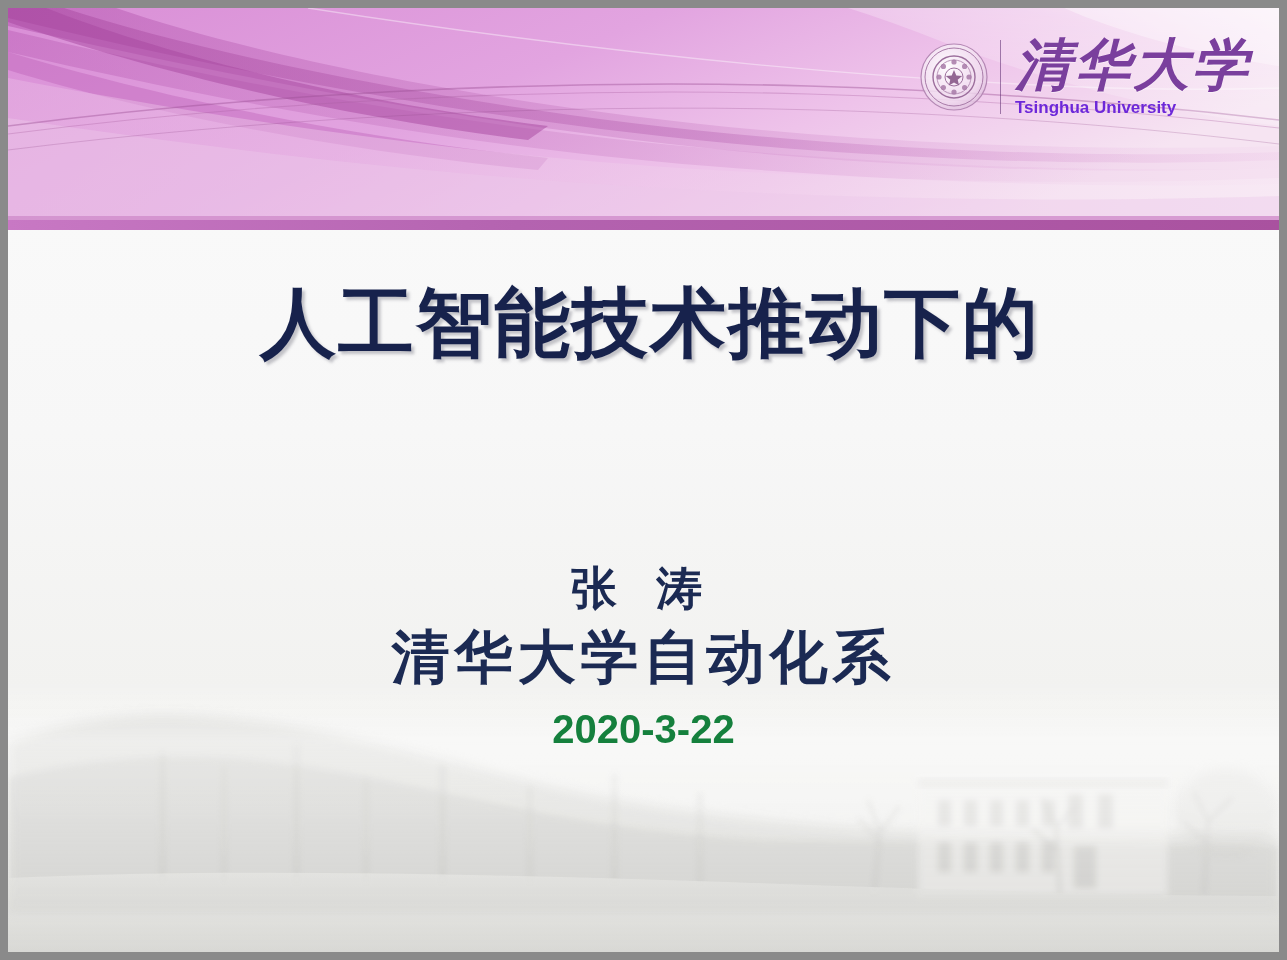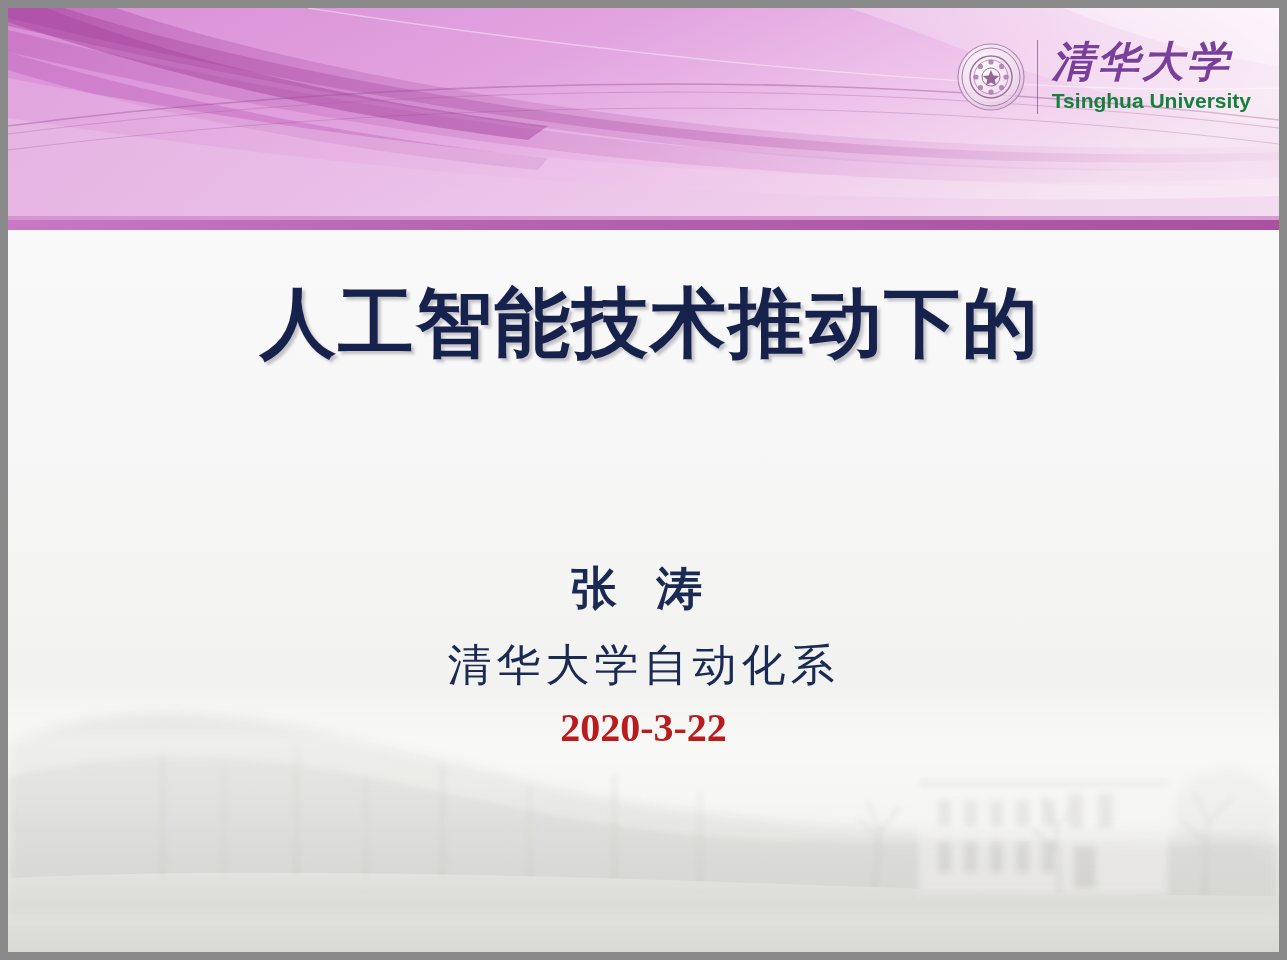--- a/index.html
+++ b/index.html
@@ -73,36 +73,36 @@
   }
 
   .logo-words {
     display: flex;
     flex-direction: column;
     align-items: flex-start;
     justify-content: center;
   }
   .logo-cn {
     font-family: "DejaVu Serif", "Liberation Serif", serif;
-    font-size: 42px;
+    font-size: 56px;
     font-weight: 700;
     line-height: 1;
     letter-spacing: 3px;
     color: #7a3f9d;
     font-style: italic;
     text-shadow: 0 1px 0 rgba(255,255,255,0.45);
     white-space: nowrap;
   }
   .logo-en {
     margin-top: 6px;
     font-family: "Liberation Sans", sans-serif;
-    font-size: 21px;
+    font-size: 17px;
     font-weight: 700;
     letter-spacing: 0px;
-    color: #15803d;
+    color: #6d28d9;
     white-space: nowrap;
   }
 
   
   .title-block {
     position: absolute;
     left: 0;
     right: 0;
     top: 272px;
     text-align: center;
@@ -130,35 +130,35 @@
   .meta-author {
     font-family: Liberation Serif, serif;
     font-size: 46px;
     font-weight: 700;
     color: #1b2a53;
     letter-spacing: 14px;
     line-height: 1.28;
     white-space: nowrap;
   }
   .meta-affiliation {
-    margin-top: 18px;
+    margin-top: 2px;
     font-family: "DejaVu Serif", "Liberation Serif", serif;
-    font-size: 44px;
-    font-weight: 400;
+    font-size: 58px;
+    font-weight: 700;
     color: #1b2a53;
     letter-spacing: 5px;
     line-height: 1.25;
     white-space: nowrap;
   }
   .meta-date {
     margin-top: 12px;
-    font-family: Liberation Serif, serif;
+    font-family: Liberation Sans, sans-serif;
     font-size: 40px;
     font-weight: 700;
-    color: #b91c1c;
+    color: #15803d;
     letter-spacing: 0px;
     line-height: 1.2;
     white-space: nowrap;
   }
 </style>
 </head>
 <body>
 
 <div class="slide-frame">
 

